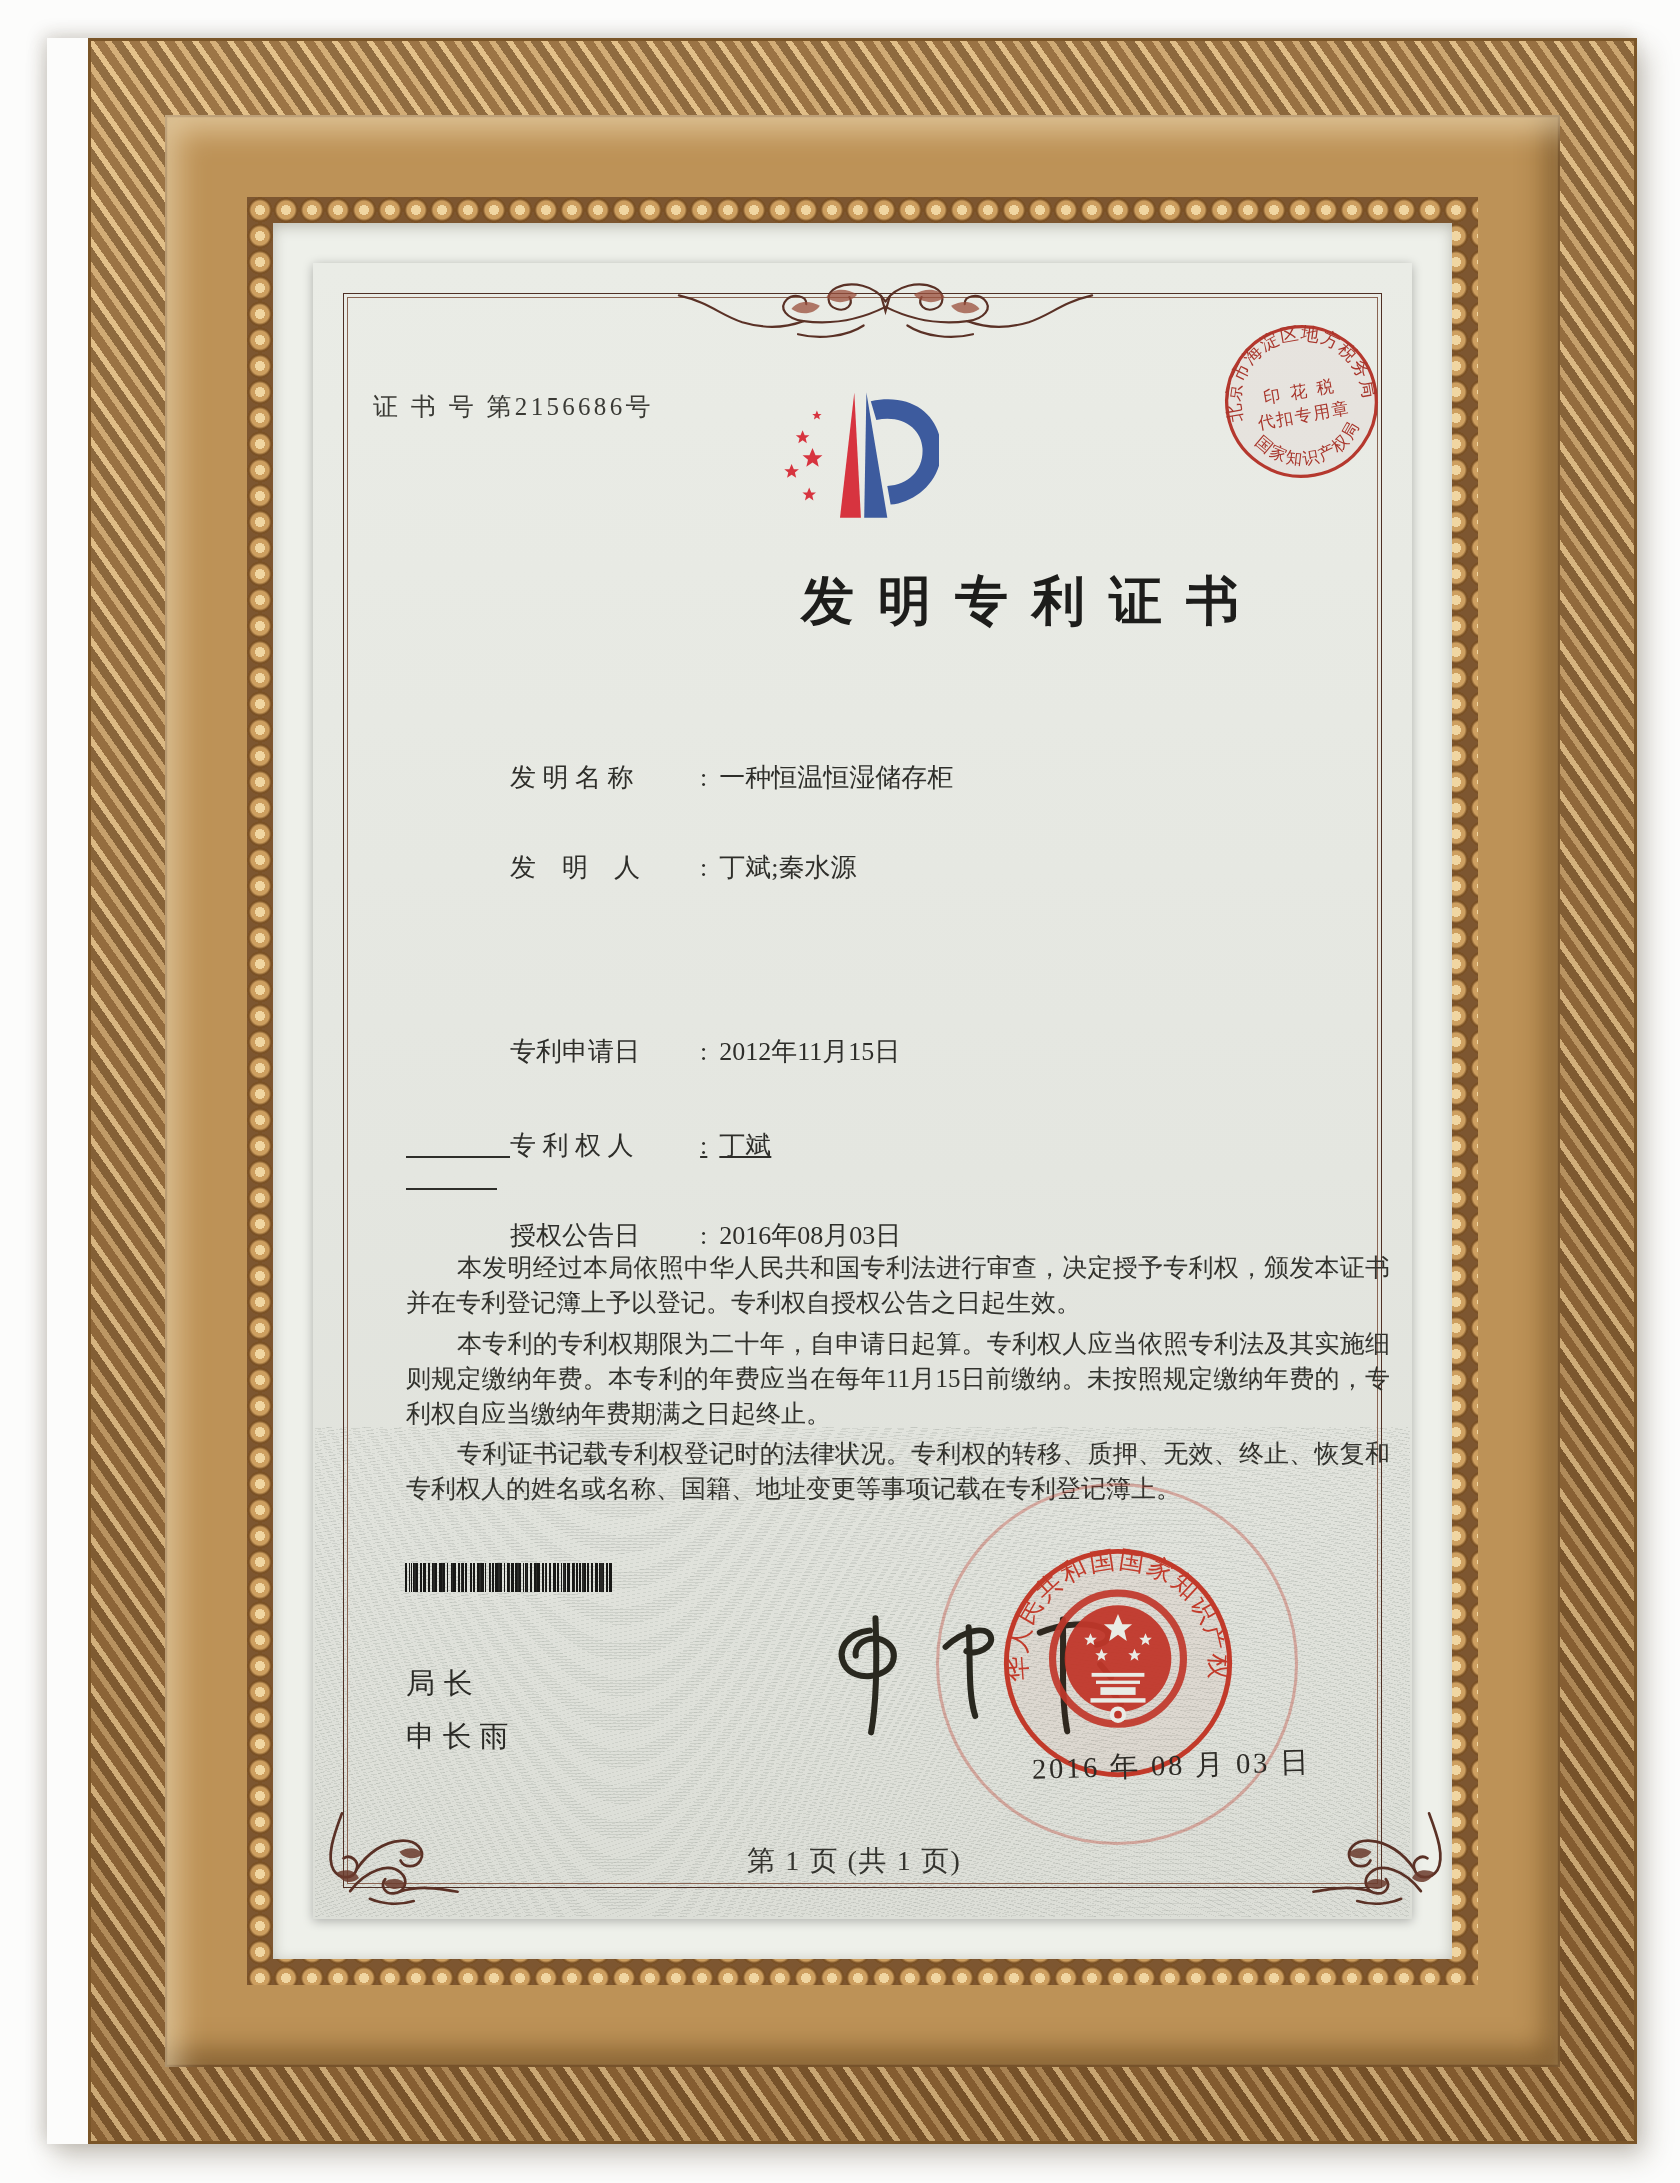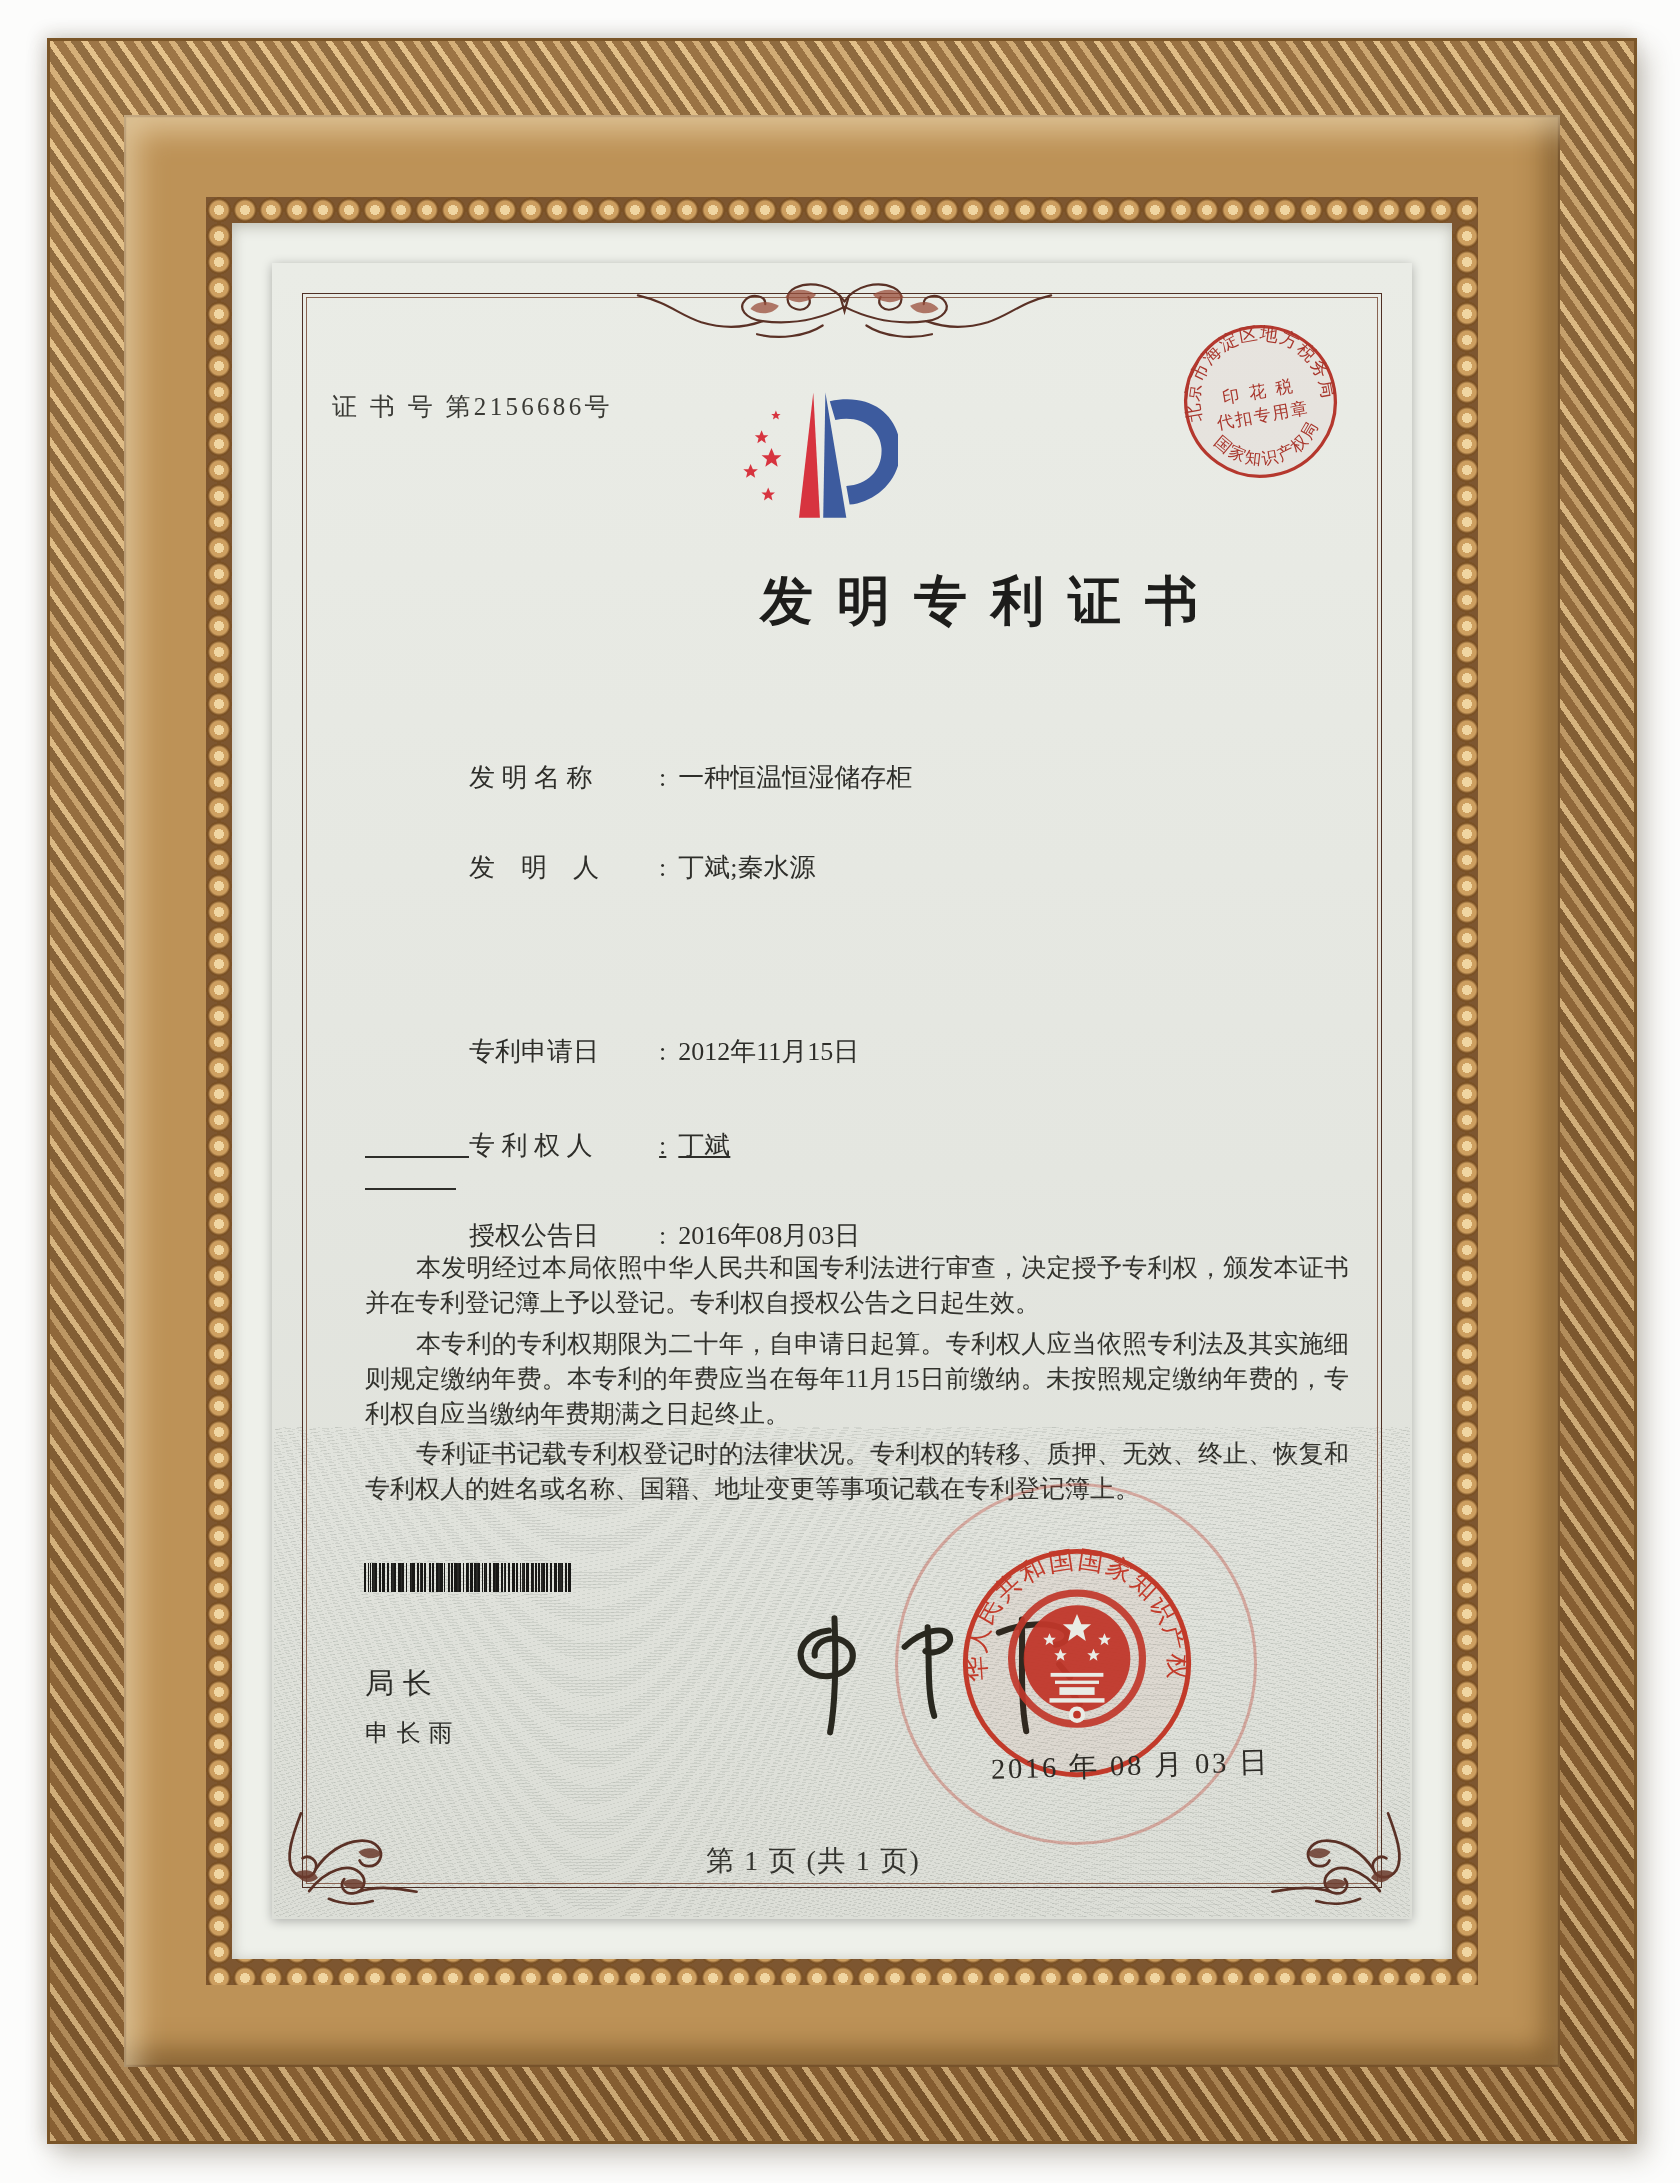--- a/index.html
+++ b/index.html
@@ -3,21 +3,21 @@
 <meta charset="utf-8">
 <style>
   * { box-sizing: border-box; }
   html,body { margin:0; padding:0; background:#ffffff; }
   #photo {
     position:relative; width:1681px; height:2183px; background:#fcfcfb;
     font-family:"Liberation Serif","DejaVu Serif",serif; overflow:hidden;
   }
   
   #frame { position:absolute; left:47px; top:38px; width:1590px; height:2106px;
-    box-shadow: 7.7px 12px 26px rgba(60,45,20,.28), -4.4px -3.3px 16.5px rgba(60,45,20,.18); }
+    box-shadow: 7.7px 12px 26px rgba(60,45,20,.28), -4.4px -3.3px 16.5px rgba(60,45,20,.18); padding-left: 41px; }
   .band-carved { width:100%; height:100%; padding:74px;
     background-color:#a9803f;
     background-image:
       repeating-linear-gradient(55deg, rgba(255,226,170,.50) 0 5.5px, rgba(121,82,40,.55) 5.5px 14.3px,
         rgba(255,226,170,.22) 14.3px 20px, rgba(90,58,24,.50) 20px 28.6px),
       linear-gradient(160deg,#caa26c,#8a6134);
     border:3.8px solid #7a5528; }
   .band-slope { width:100%; height:100%; padding:82px; background:#bd9257;
     box-shadow: inset 13px 15.4px 28.6px rgba(255,240,205,.55), inset -13px -15.4px 28.6px rgba(72,42,8,.52),
       inset 0 0 0 2.2px #8a6134; }
@@ -49,21 +49,21 @@
   .f0{top:467px;} .f1{top:557px;} .f2{top:648px;} .f3{top:741px;} .f4{top:835px;text-decoration:underline;} .f5{top:925px;}
   .body-text { position:absolute; left:93px; top:987px; width:984px; font-size:25px;
     line-height:35px; text-align:justify; color:#32322d; }
   .body-text p { margin:0 0 5.5px 0; text-indent:51px; }
   .barcode { position:absolute; left:92px; top:1300px; width:209px; height:28.6px;
     background-image:
       repeating-linear-gradient(90deg,#181816 0 1.6px, rgba(0,0,0,0) 1.6px 3.8px),
       repeating-linear-gradient(90deg,#181816 0 1.1px, rgba(0,0,0,0) 1.1px 6px),
       repeating-linear-gradient(90deg,rgba(24,24,22,.92) 0 2.2px, rgba(0,0,0,0) 2.2px 9.3px); }
   .bureau-chief { position:absolute; left:93px; top:1401px; font-size:29px; letter-spacing:8.8px; color:#2b2b27; }
-  .chief-name  { position:absolute; left:93px; top:1454px; font-size:24px; letter-spacing:7.7px; color:#2b2b27; }
+  .chief-name  { position:absolute; left:93px; top:1454px; font-size:29px; letter-spacing:7.7px; color:#2b2b27; }
   .signature { position:absolute; left:491px; top:1351px; }
   .seal { position:absolute; left:684px; top:1279px; }
   .seal-ghost { position:absolute; left:623px; top:1220px; width:362px; height:362px;
     border:3.3px solid rgba(190,60,45,.35); border-radius:50%; pointer-events:none; }
   .seal-date { position:absolute; left:719px; top:1483px; font-size:28.6px; letter-spacing:2.7px;
     color:#2d2b26; transform:rotate(-1.5deg); white-space:pre; }
   .page-footer { position:absolute; left:434px; top:1579px; font-size:28px; letter-spacing:1.6px; color:#34342f; white-space:pre; }
   .tax-stamp { position:absolute; left:906px; top:56px; transform:rotate(-10deg); }
   .corner-orn { position:absolute; }
   .corner-left  { left:4.4px;  top:1512px; }

